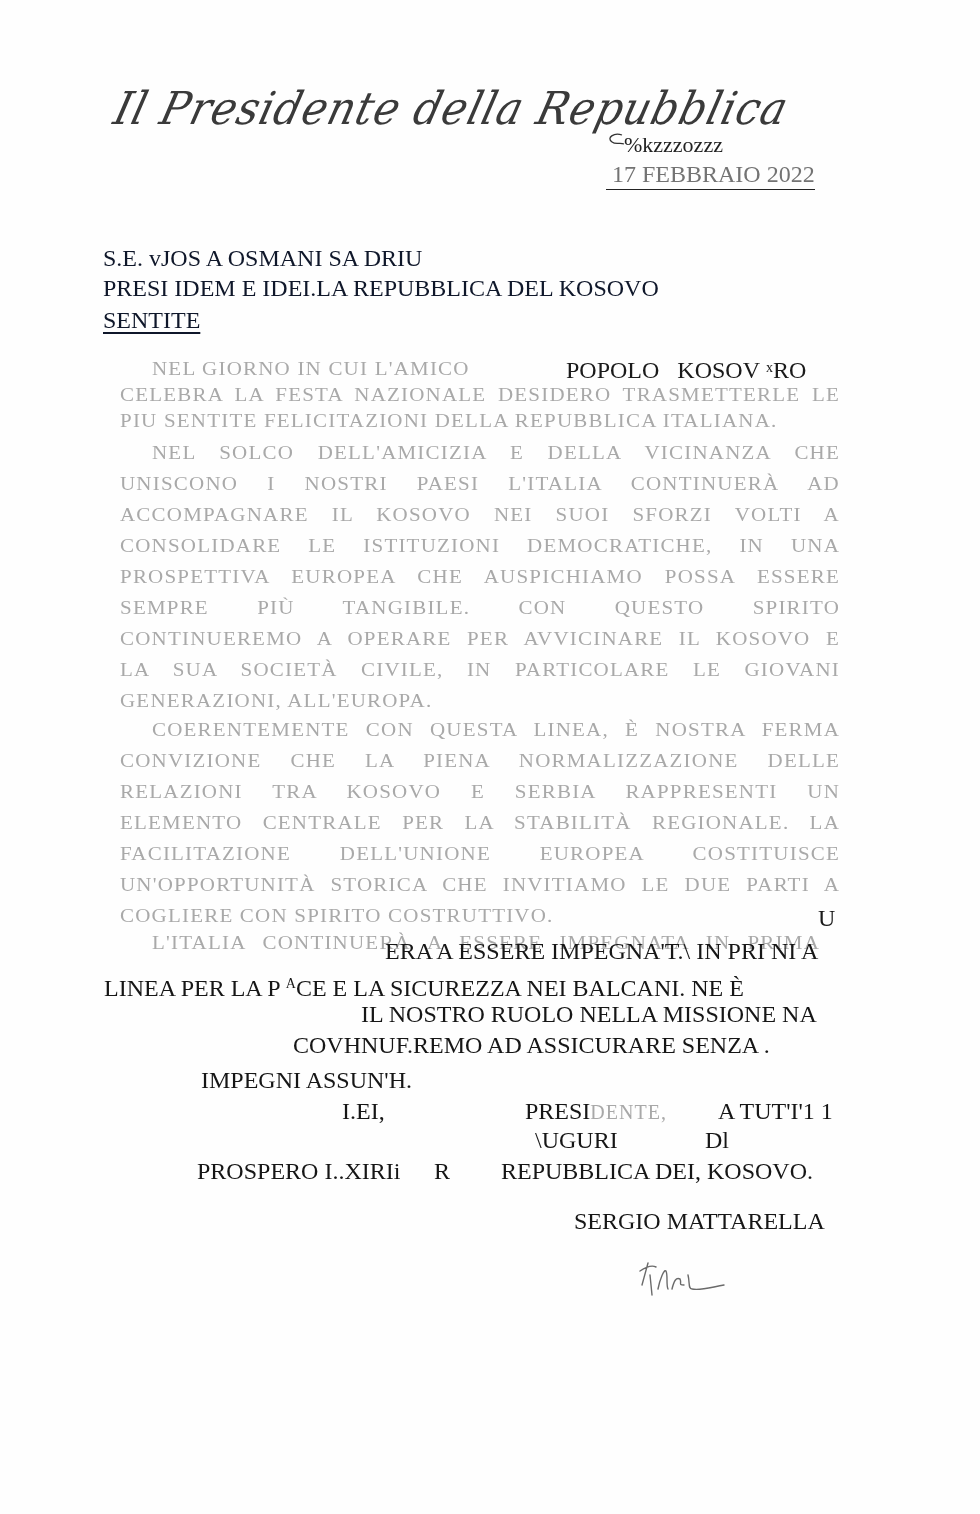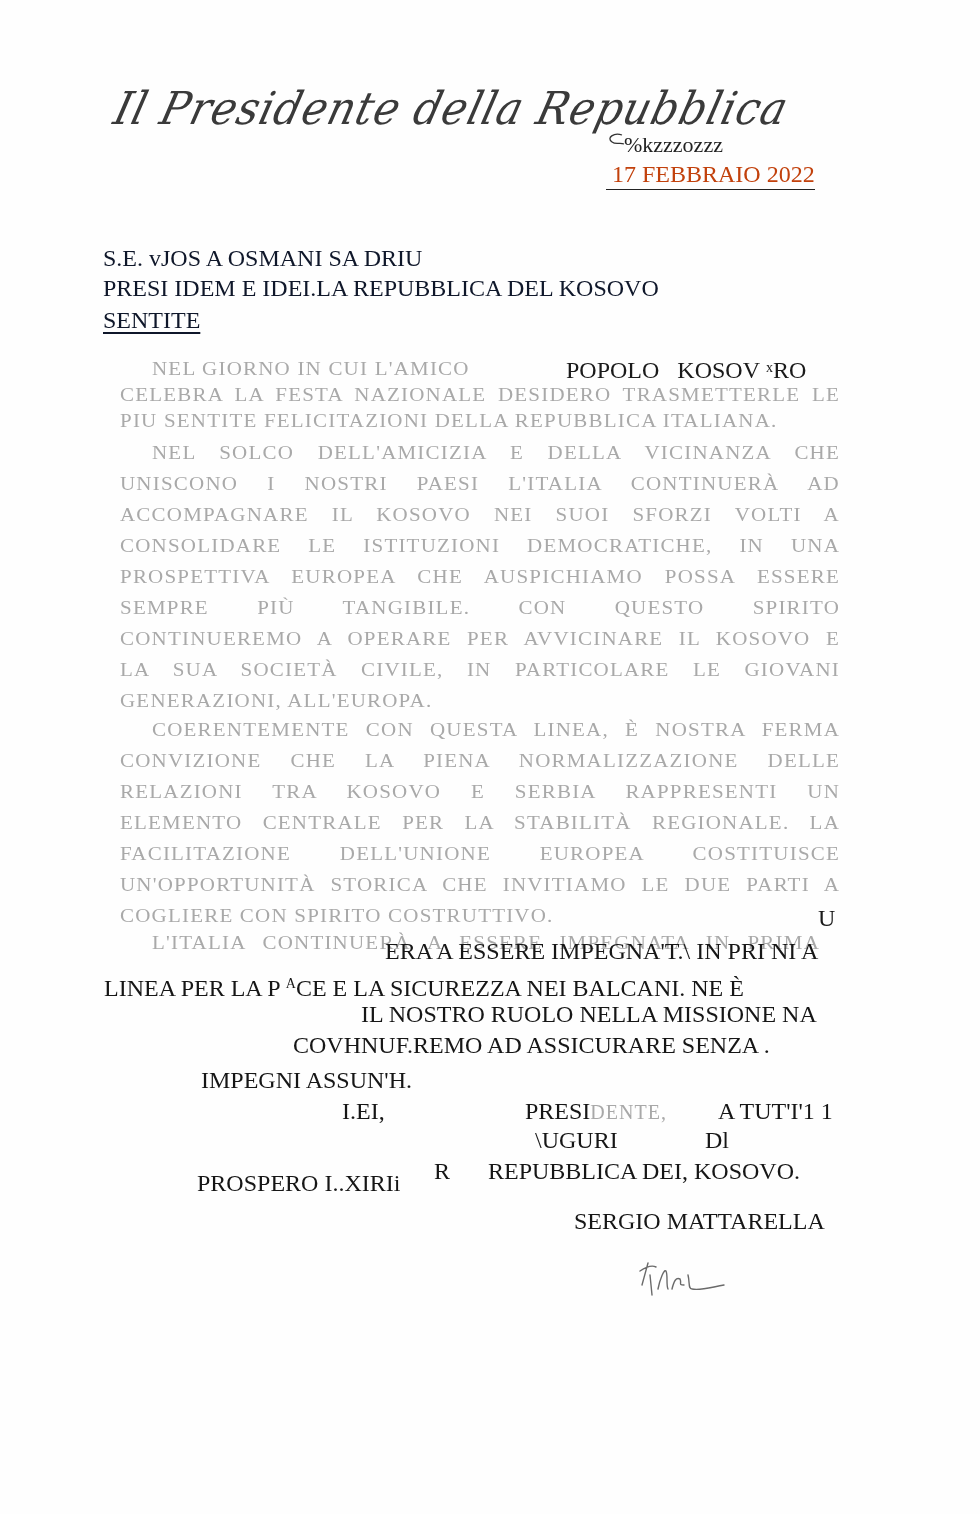--- a/index.html
+++ b/index.html
@@ -26,21 +26,21 @@
     }
     .ref {
       position: absolute; left: 624px; top: 132px;
       font-size: 22px; color: #222; white-space: nowrap;
     }
     .swirl {
       position: absolute; left: 604px; top: 132px; width: 22px; height: 16px;
     }
     .date {
       position: absolute; left: 606px; top: 160px;
-      font-size: 24px; color: #c2410c; white-space: nowrap;
+      font-size: 24px; color: #737373; white-space: nowrap;
       border-bottom: 1.5px solid #222; padding: 0 0 1px 6px;
       line-height: 28px;
     }
     .addr {
       position: absolute; left: 103px;
       font-size: 24px; color: #0f172a; white-space: nowrap; line-height: 28px;
     }
     .addr.u { text-decoration: underline; text-underline-offset: 4px; text-decoration-thickness: 1.5px; }
 
     .faded {
@@ -125,22 +125,22 @@
   <div class="dark" style="left:293px; top:1031px;">COVHNUF.REMO AD ASSICURARE SENZA .</div>
   <div class="dark" style="left:193px; top:1066px;margin-left:8px;">IMPEGNI ASSUN'H.</div>
 
   <div class="dark" style="left:342px; top:1097px;">I.EI,</div>
   <div class="dark" style="left:525px; top:1097px;">
     <span>PRESI</span><span class="lite">DENTE,</span>
   </div>
   <div class="dark" style="left:718px; top:1097px;">A TUT'I'1 1</div>
   <div class="dark" style="left:535px; top:1126px;">\UGURI</div>
   <div class="dark" style="left:657px; top:1126px;margin-left:48px;">Dl</div>
-  <div class="dark" style="left:197px; top:1157px;margin-top:12px;">PROSPERO I..XIRIi</div>
+  <div class="dark" style="left:197px; top:1157px;">PROSPERO I..XIRIi</div>
   <div class="dark" style="left:434px; top:1157px;">R</div>
-  <div class="dark" style="left:488px; top:1157px;">REPUBBLICA DEI, KOSOVO.</div>
+  <div class="dark" style="left:501px; top:1157px;">REPUBBLICA DEI, KOSOVO.</div>
 
   <div class="dark" style="left:574px; top:1207px;">SERGIO MATTARELLA</div>
   <svg class="signature" viewBox="0 0 110 46">
     <path d="M14 30 L20 8 M12 16 C18 12, 24 10, 28 12 M22 20 L24 40 M30 34 C32 24, 36 14, 38 16 C40 20, 38 30, 40 34 M44 34 C46 26, 48 22, 52 24 C54 28, 50 30, 56 30 M60 20 C62 28, 60 34, 64 34 C72 36, 84 32, 96 30" stroke="#6a6a6a" stroke-width="1.4" fill="none" stroke-linecap="round"></path>
   </svg>
 
 </div>
 
 </body></html>

